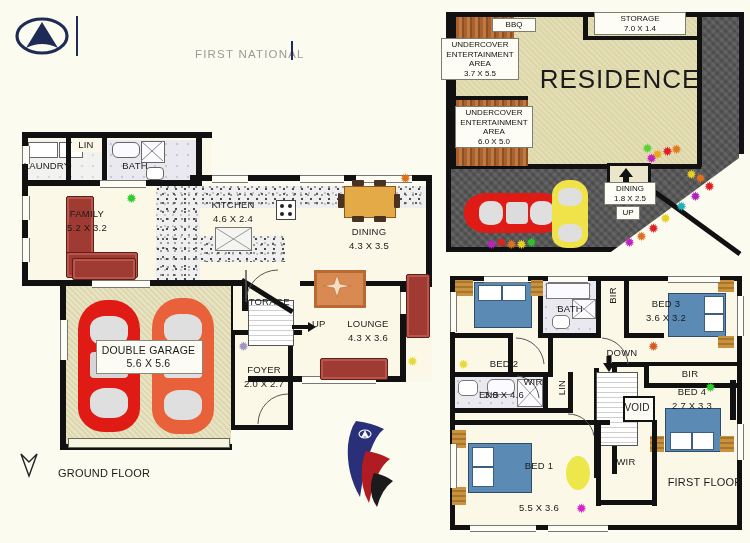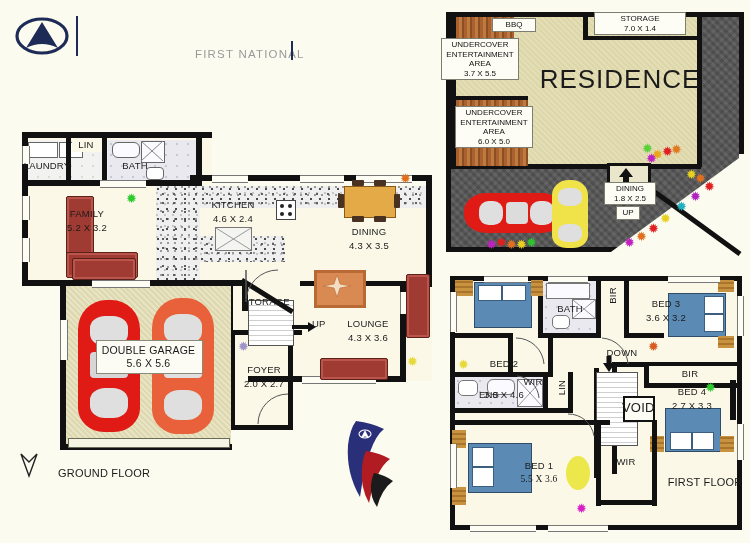--- a/index.html
+++ b/index.html
@@ -477,24 +477,24 @@
     <div class="lbl" style="left:600px;top:290px;width:24px;transform:rotate(-90deg);transform-origin:center;">BIR</div>
     <div class="lbl" style="left:634px;top:298px;width:64px;">BED 3</div>
     <div class="lbl" style="left:634px;top:312px;width:64px;">3.6 X 3.2</div>
     <div class="lbl" style="left:660px;top:368px;width:60px;">BIR</div>
     <div class="lbl" style="left:664px;top:386px;width:56px;">BED 4</div>
     <div class="lbl" style="left:664px;top:400px;width:56px;">2.7 X 3.3</div>
     <div class="lbl" style="left:516px;top:376px;width:34px;">WIR</div>
     <div class="lbl" style="left:606px;top:456px;width:40px;">WIR</div>
     <div class="lbl" style="left:474px;top:389px;width:30px;">ENS</div>
     <div class="lbl" style="left:550px;top:382px;width:22px;transform:rotate(-90deg);transform-origin:center;">LIN</div>
-    <div class="lbl" style="left:622px;top:402px;width:30px;font-size:13px;">VOID</div>
+    <div class="lbl" style="left:622px;top:402px;width:30px;font-size:10px;">VOID</div>
     <div class="lbl" style="left:594px;top:347px;width:56px;">DOWN</div>
     <div class="lbl" style="left:506px;top:460px;width:66px;">BED 1</div>
-    <div class="lbl" style="left:506px;top:474px;width:66px;font-family:Liberation Serif, serif;">5.5 X 3.6</div>
+    <div class="lbl" style="left:506px;top:502px;width:66px;">5.5 X 3.6</div>
 
     <div class="lbl" style="left:660px;top:477px;font-size:11px;width:90px;">FIRST FLOOR</div>
   </div>
 
   <svg id="flaglogo" viewBox="0 0 60 92">
     <path d="M18 6 Q34 8 46 14 Q30 26 22 82 Q8 58 10 30 Q12 14 18 6 Z" fill="#2a2f7a"></path>
     <path d="M28 36 Q42 38 52 44 Q38 54 31 88 Q22 72 24 52 Q25 42 28 36 Z" fill="#b01c22"></path>
     <path d="M36 58 Q47 60 55 66 Q44 74 39 92 Q32 82 33 70 Q34 62 36 58 Z" fill="#1b1b1b"></path>
     <ellipse cx="27" cy="19" rx="6" ry="4" fill="none" stroke="#ffffff" stroke-width="1.1"></ellipse>
     <path d="M27 15 L23 23 Q27 20 31 23 Z" fill="#ffffff"></path>

